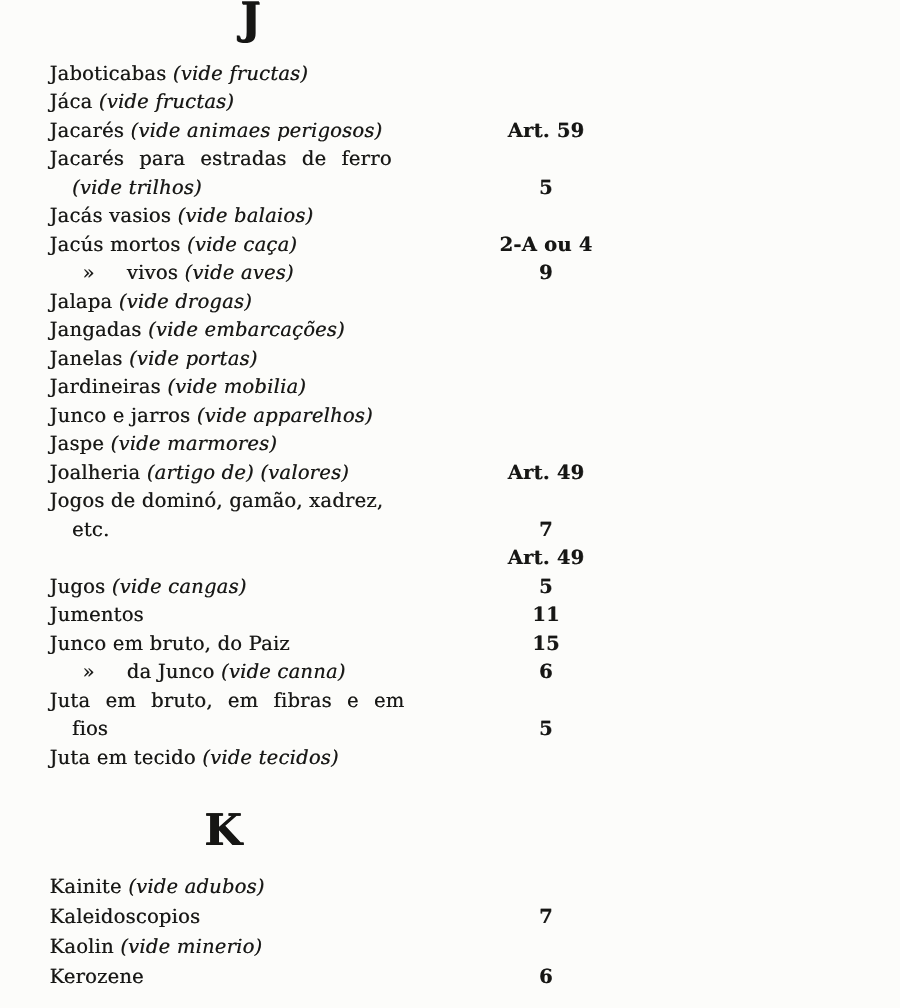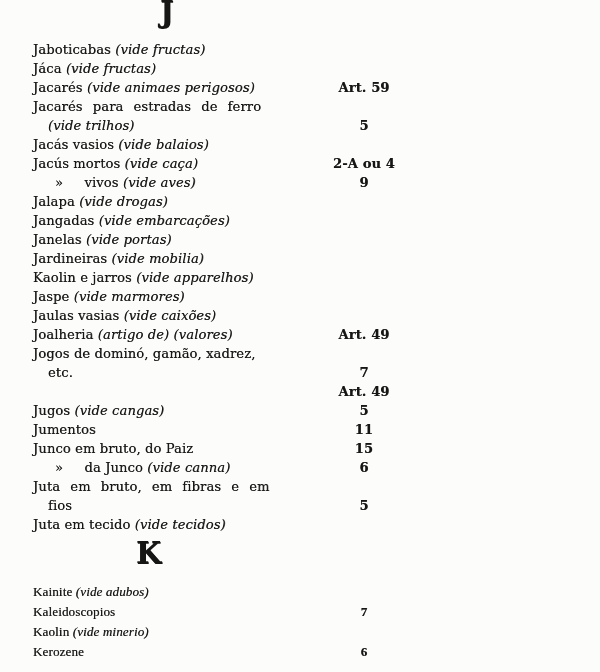--- a/index.html
+++ b/index.html
@@ -23,21 +23,21 @@
     text-shadow: 0.5px 0.5px 0 currentColor;
   }
   #letter-j { left: 160px; top: -2px; }
   #letter-k { left: 136px; top: 539px; }
   .entries {
     position: absolute;
     left: 33px;
     width: 362px;
   }
   #entries-0 { top: 40px; }
-  #entries-1 { top: 582px; font-family: Liberation Serif, serif; }
+  #entries-1 { top: 582px; }
   .row {
     position: relative;
     height: 19px;
     line-height: 19px;
     font-size: 13px;
     letter-spacing: 0.15px;
     white-space: pre;
     text-shadow: 0.3px 0.3px 0 rgba(22, 22, 20, 0.65);
   }
   #entries-1 .row { height: 20px; line-height: 20px; }
@@ -68,23 +68,22 @@
       <div class="row"><span class="label"><span class="term">Jacarés</span> <span class="note">(vide animaes perigosos)</span></span><span class="value">Art. 59</span></div>
       <div class="row spread"><span class="label"><span class="term">Jacarés para estradas de ferro</span></span></div>
       <div class="row i1"><span class="label"><span class="note">(vide trilhos)</span></span><span class="value">5</span></div>
       <div class="row"><span class="label"><span class="term">Jacás vasios</span> <span class="note">(vide balaios)</span></span></div>
       <div class="row"><span class="label"><span class="term">Jacús mortos</span> <span class="note">(vide caça)</span></span><span class="value">2-A ou 4</span></div>
       <div class="row i2"><span class="label"><span class="term">»     vivos</span> <span class="note">(vide aves)</span></span><span class="value">9</span></div>
       <div class="row"><span class="label"><span class="term">Jalapa</span> <span class="note">(vide drogas)</span></span></div>
       <div class="row"><span class="label"><span class="term">Jangadas</span> <span class="note">(vide embarcações)</span></span></div>
       <div class="row"><span class="label"><span class="term">Janelas</span> <span class="note">(vide portas)</span></span></div>
       <div class="row"><span class="label"><span class="term">Jardineiras</span> <span class="note">(vide mobilia)</span></span></div>
-      <div class="row"><span class="label"><span class="term">Kaolin e jarros</span> <span class="note">(vide apparelhos)</span></span></div>
+      <div class="row"><span class="label"><span class="term">Junco e jarros</span> <span class="note">(vide apparelhos)</span></span></div>
       <div class="row"><span class="label"><span class="term">Jaspe</span> <span class="note">(vide marmores)</span></span></div>
-      <div class="row"><span class="label"><span class="term">Jaulas vasias</span> <span class="note">(vide caixões)</span></span></div>
       <div class="row"><span class="label"><span class="term">Joalheria</span> <span class="note">(artigo de) (valores)</span></span><span class="value">Art. 49</span></div>
       <div class="row"><span class="label"><span class="term">Jogos de dominó, gamão, xadrez,</span></span></div>
       <div class="row i1"><span class="label"><span class="term">etc.</span></span><span class="value">7</span></div>
       <div class="row"><span class="value">Art. 49</span></div>
       <div class="row"><span class="label"><span class="term">Jugos</span> <span class="note">(vide cangas)</span></span><span class="value">5</span></div>
       <div class="row"><span class="label"><span class="term">Jumentos</span></span><span class="value">11</span></div>
       <div class="row"><span class="label"><span class="term">Junco em bruto, do Paiz</span></span><span class="value">15</span></div>
       <div class="row i2"><span class="label"><span class="term">»     da Junco</span> <span class="note">(vide canna)</span></span><span class="value">6</span></div>
       <div class="row spread"><span class="label"><span class="term">Juta em bruto, em fibras e em</span></span></div>
       <div class="row i1"><span class="label"><span class="term">fios</span></span><span class="value">5</span></div>

